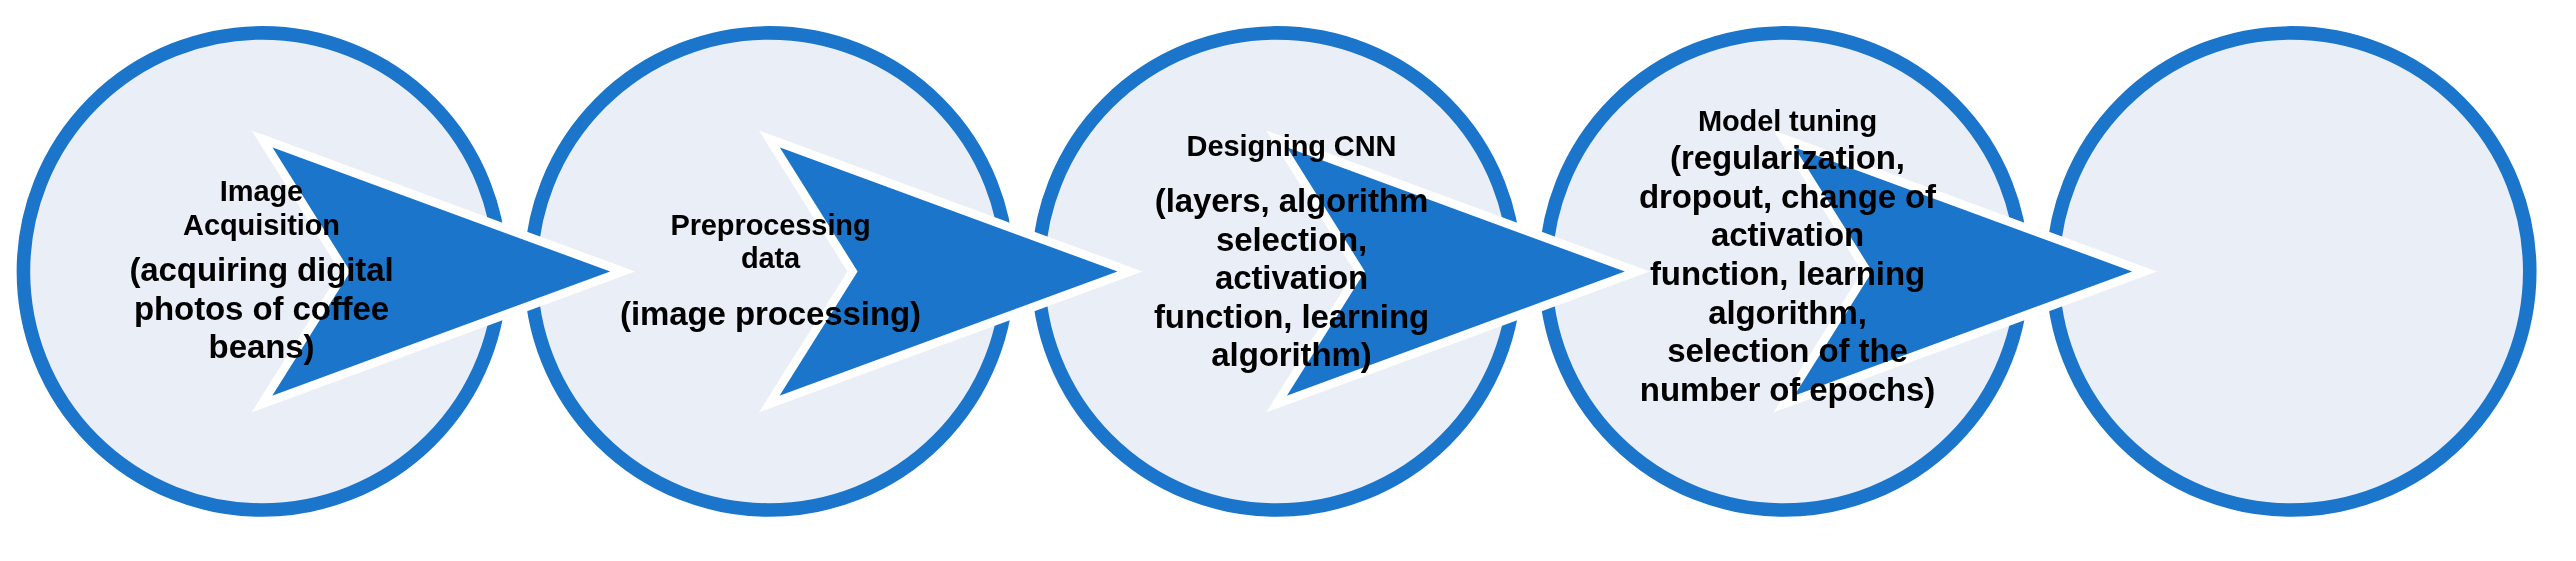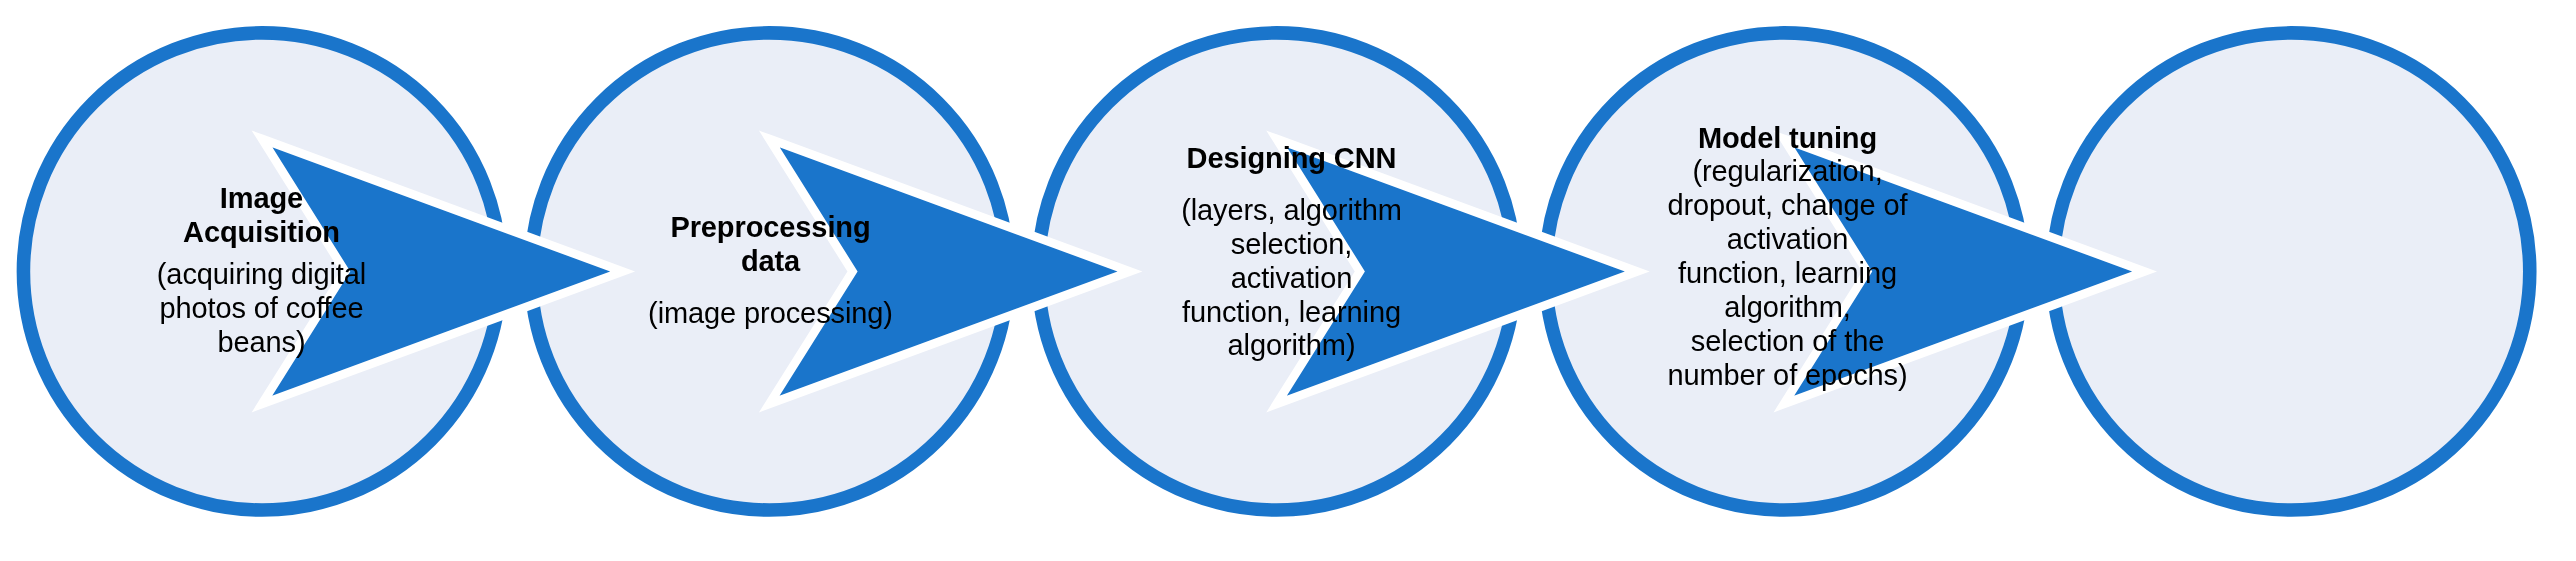--- a/index.html
+++ b/index.html
@@ -35,22 +35,22 @@
     pointer-events: none;
   }
   .node-title {
     font-weight: bold;
     font-size: 29px;
     line-height: 1.16;
     letter-spacing: -0.1px;
     white-space: pre-line;
   }
   .node-sub {
-    font-weight: normal;
-    font-size: 29px;
+    font-weight: bold;
+    font-size: 33px;
     line-height: 1.17;
     letter-spacing: -0.1px;
     white-space: pre-line;
   }
   .gap-sm { height: 8.6px; }
   .gap-md { height: 18.5px; }
   .gap-none { height: 0px; }
 </style>
 </head>
 <body>

